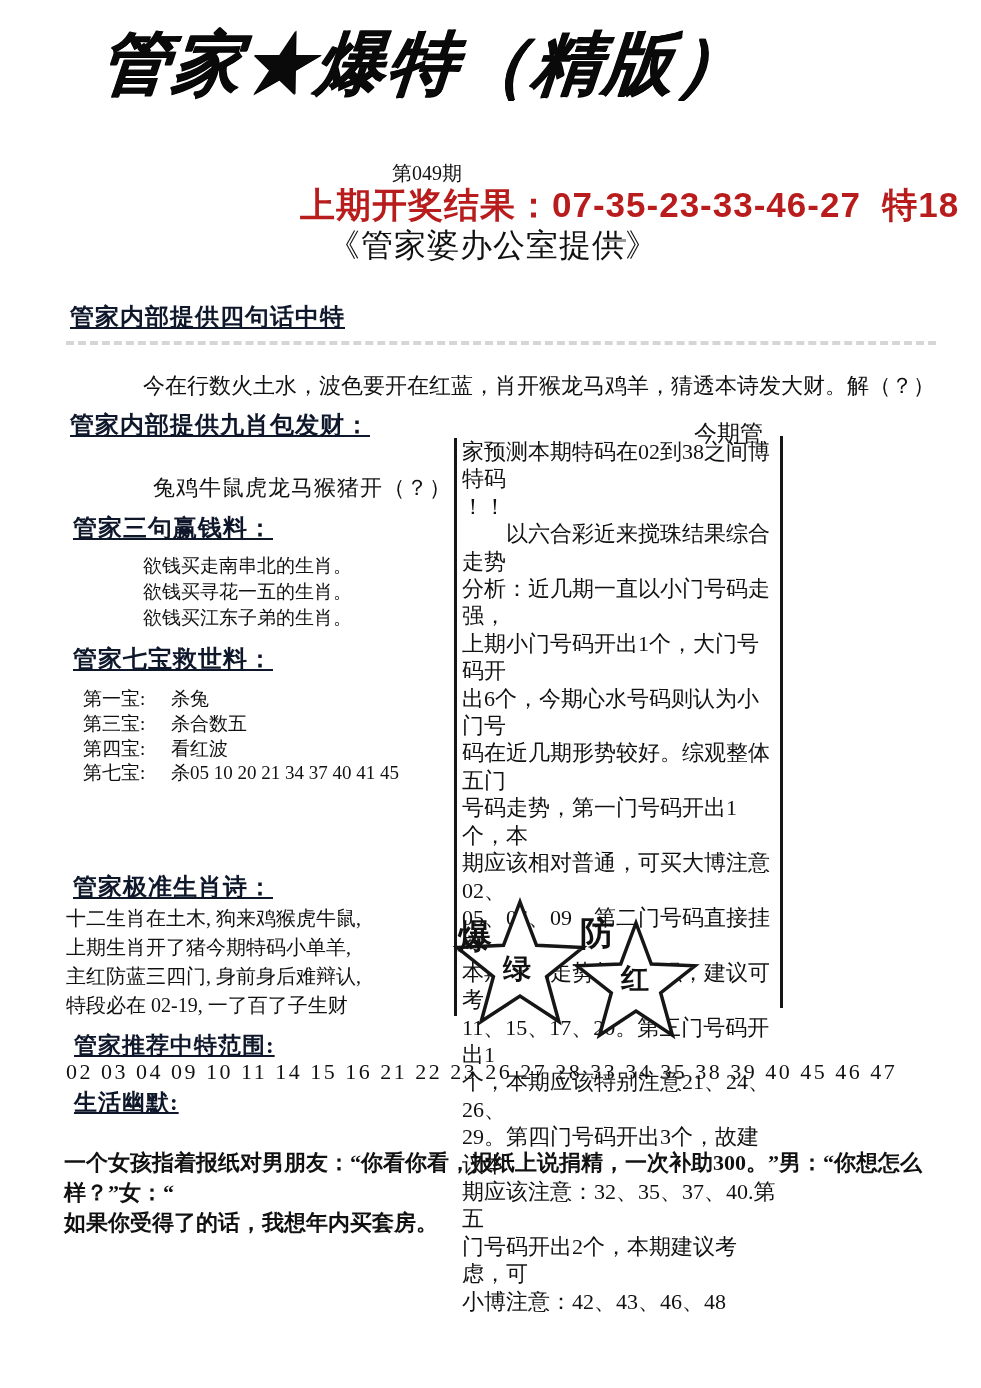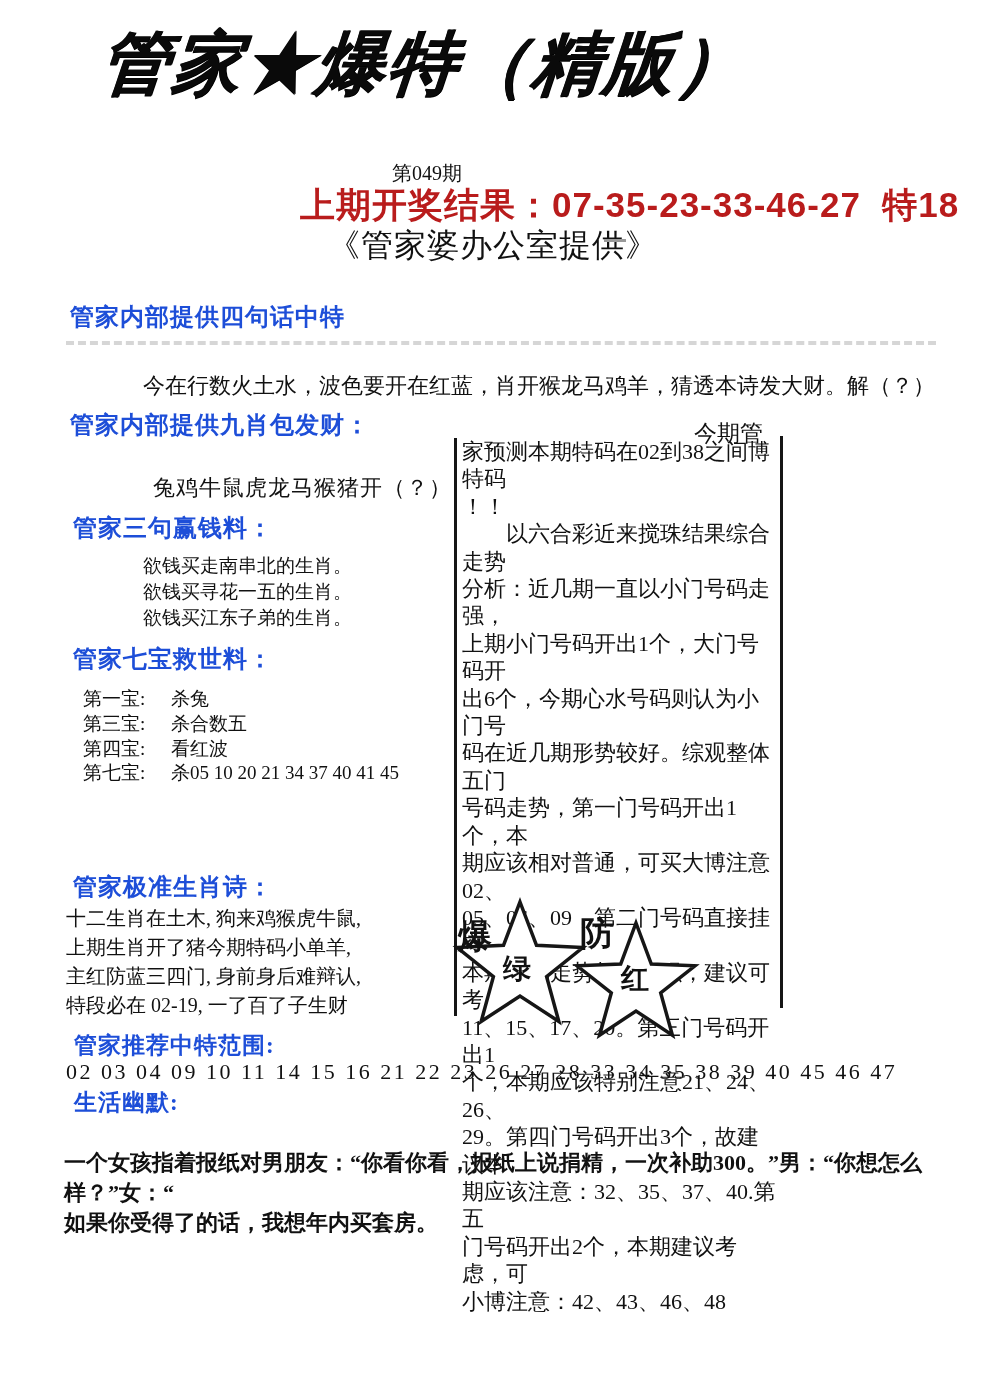--- a/index.html
+++ b/index.html
@@ -18,21 +18,21 @@
     white-space:nowrap;color:#0a0a0a;
   }
   .issue{left:392px;top:160px;font-size:20px;white-space:nowrap;}
   .draw-result{
     left:300px;top:182px;font-size:35px;font-weight:bold;
     font-family:"Liberation Sans","DejaVu Sans",sans-serif;
     white-space:pre;letter-spacing:1px;
   }
   .provider{left:328px;top:224px;font-size:32px;letter-spacing:1px;white-space:nowrap;text-align:center;}
   .provider-dash{left:604px;top:239px;width:22px;height:3px;background:#9a9a9a;}
-  .sec-h{font-weight:bold;font-size:24px;white-space:nowrap;letter-spacing:1px;color:#1d4ed8;}
+  .sec-h{font-weight:bold;font-size:24px;white-space:nowrap;letter-spacing:1px;color:#0f172a;text-decoration:underline;}
   .h1{left:70px;top:301px;}
   .dashline{left:66px;top:341px;width:870px;border-top:4px dashed #d6d6d6;height:0;}
   .poem4{left:143px;top:371px;font-size:22px;white-space:nowrap;}
   .h2{left:70px;top:409px;}
   .nine{left:153px;top:473px;font-size:22px;white-space:nowrap;letter-spacing:1px;}
   .h3{left:73px;top:512px;}
   .three{left:143px;top:553px;font-size:19px;line-height:26px;white-space:pre-line;}
   .h4{left:73px;top:643px;}
   .treasures{left:83px;top:687px;font-size:19px;line-height:24.8px;}
   .trow{white-space:nowrap;}

